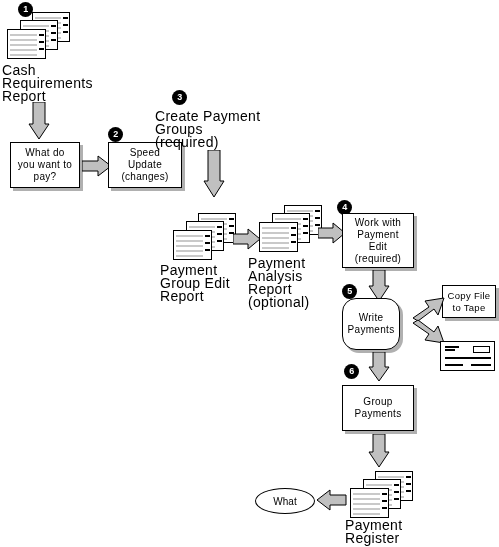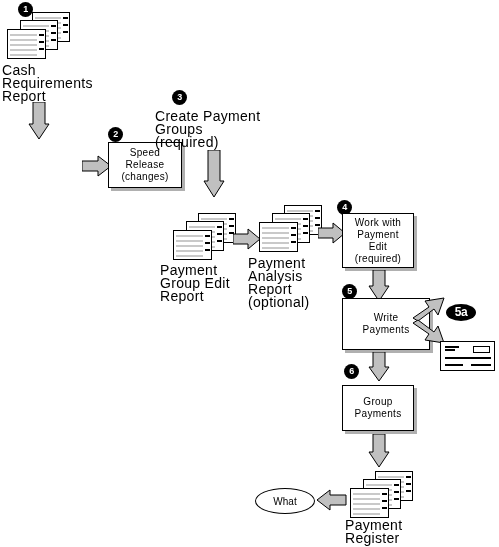--- a/index.html
+++ b/index.html
@@ -155,32 +155,37 @@
   <div class="caption" style="left:2px;top:64px;width:86px;">Cash
 Requirements
 Report</div>
 
   <div class="arrow" style="left:28px;top:102px;">
     <svg width="22" height="38" viewBox="0 0 22 38">
       <polygon points="5,0 17,0 17,22 21,22 11,37 1,22 5,22" fill="#c0c0c0" stroke="#000000" stroke-width="1"></polygon>
     </svg>
   </div>
 
+  <div class="proc" style="left:10px;top:142px;width:70px;height:46px;">
+    <span>What do
+you want to
+pay?</span>
+  </div>
 
   <div class="arrow" style="left:82px;top:155px;">
     <svg width="30" height="22" viewBox="0 0 30 22">
       <polygon points="0,6 16,6 16,1 29,11 16,21 16,16 0,16" fill="#c0c0c0" stroke="#000000" stroke-width="1"></polygon>
     </svg>
   </div>
 
   <div class="bullet" style="left:108px;top:127px;">2</div>
 
   <div class="proc" style="left:108px;top:142px;width:74px;height:46px;">
     <span>Speed
-Release
+Update
 (changes)</span>
   </div>
 
   <div class="bullet" style="left:172px;top:90px;">3</div>
 
   <div class="caption" style="left:155px;top:110px;width:118px;">Create Payment
 Groups
 (required)</div>
 
   <div class="arrow" style="left:203px;top:150px;">
@@ -286,27 +291,31 @@
   </div>
 
   <div class="arrow" style="left:368px;top:270px;">
     <svg width="22" height="32" viewBox="0 0 22 32">
       <polygon points="5,0 17,0 17,16 21,16 11,31 1,16 5,16" fill="#c0c0c0" stroke="#000000" stroke-width="1"></polygon>
     </svg>
   </div>
 
   <div class="bullet" style="left:342px;top:284px;">5</div>
 
-  <div class="proc" style="left:342px;top:298px;width:88px;height:52px;">
+  <div class="proc" style="left:342px;top:298px;width:58px;height:52px;border-radius:14px;">
     <span>Write
 Payments</span>
   </div>
 
   <div class="bullet wide" style="left:446px;top:268px;">5a</div>
 
+  <div class="proc" style="left:442px;top:285px;width:54px;height:33px;font-size:9.5px;">
+    <span>Copy File
+to Tape</span>
+  </div>
 
   <div class="arrow" style="left:411px;top:294px;">
     <svg width="36" height="32" viewBox="0 0 36 32">
       <polygon points="2,24 18,13 14,7 33,4 27,21 23,15 7,27" fill="#c0c0c0" stroke="#000000" stroke-width="1"></polygon>
     </svg>
   </div>
 
   <div class="arrow" style="left:411px;top:318px;">
     <svg width="36" height="32" viewBox="0 0 36 32">
       <polygon points="2,5 18,16 14,22 33,25 27,8 23,14 7,2" fill="#c0c0c0" stroke="#000000" stroke-width="1"></polygon>

